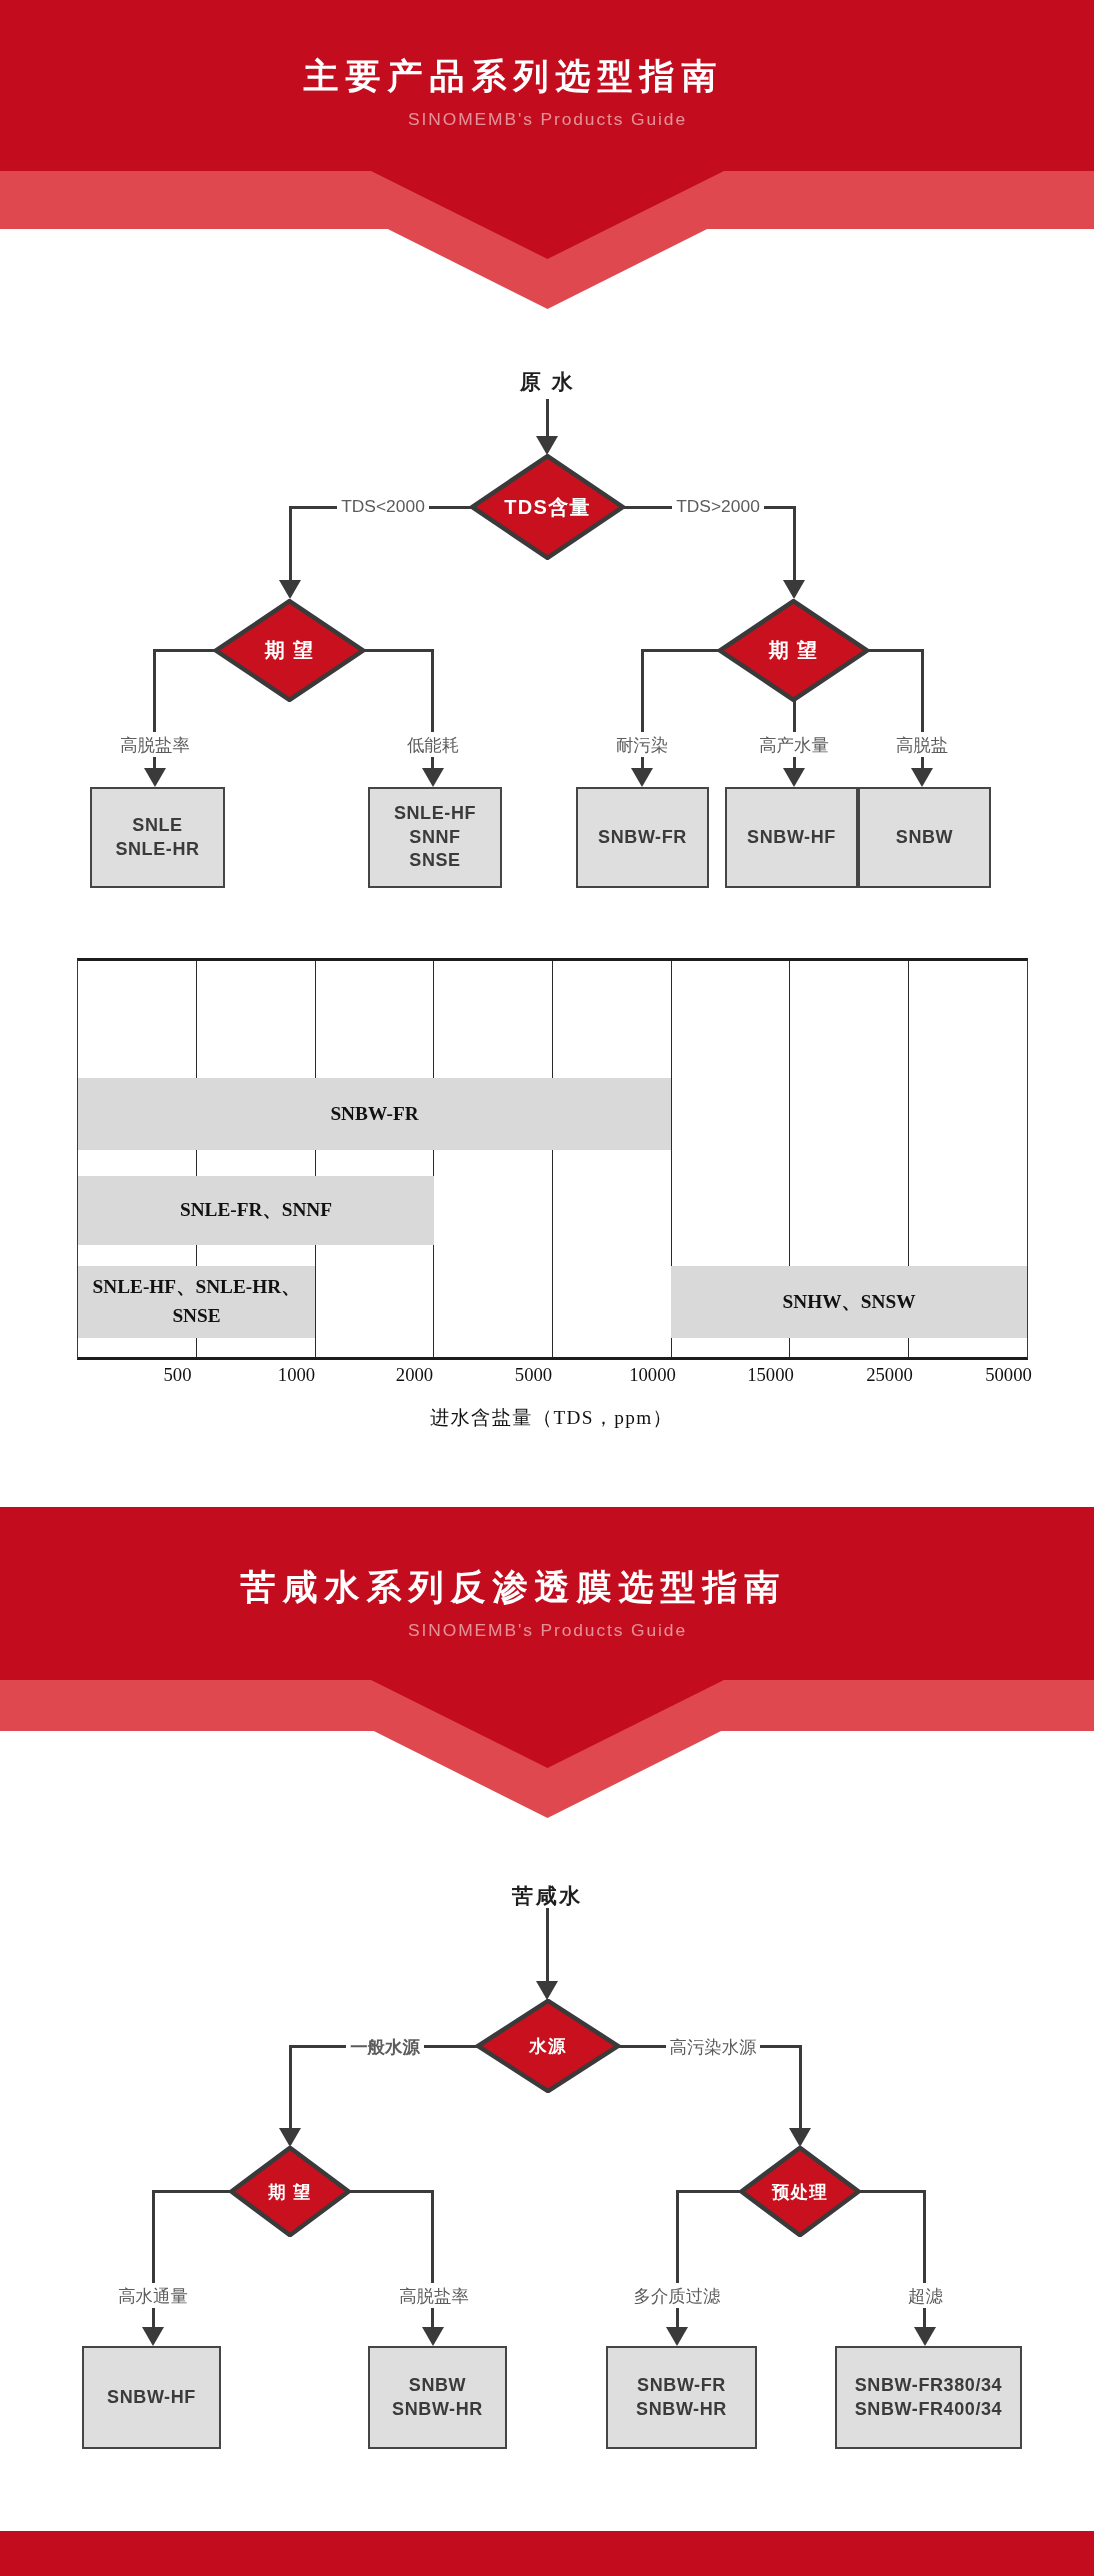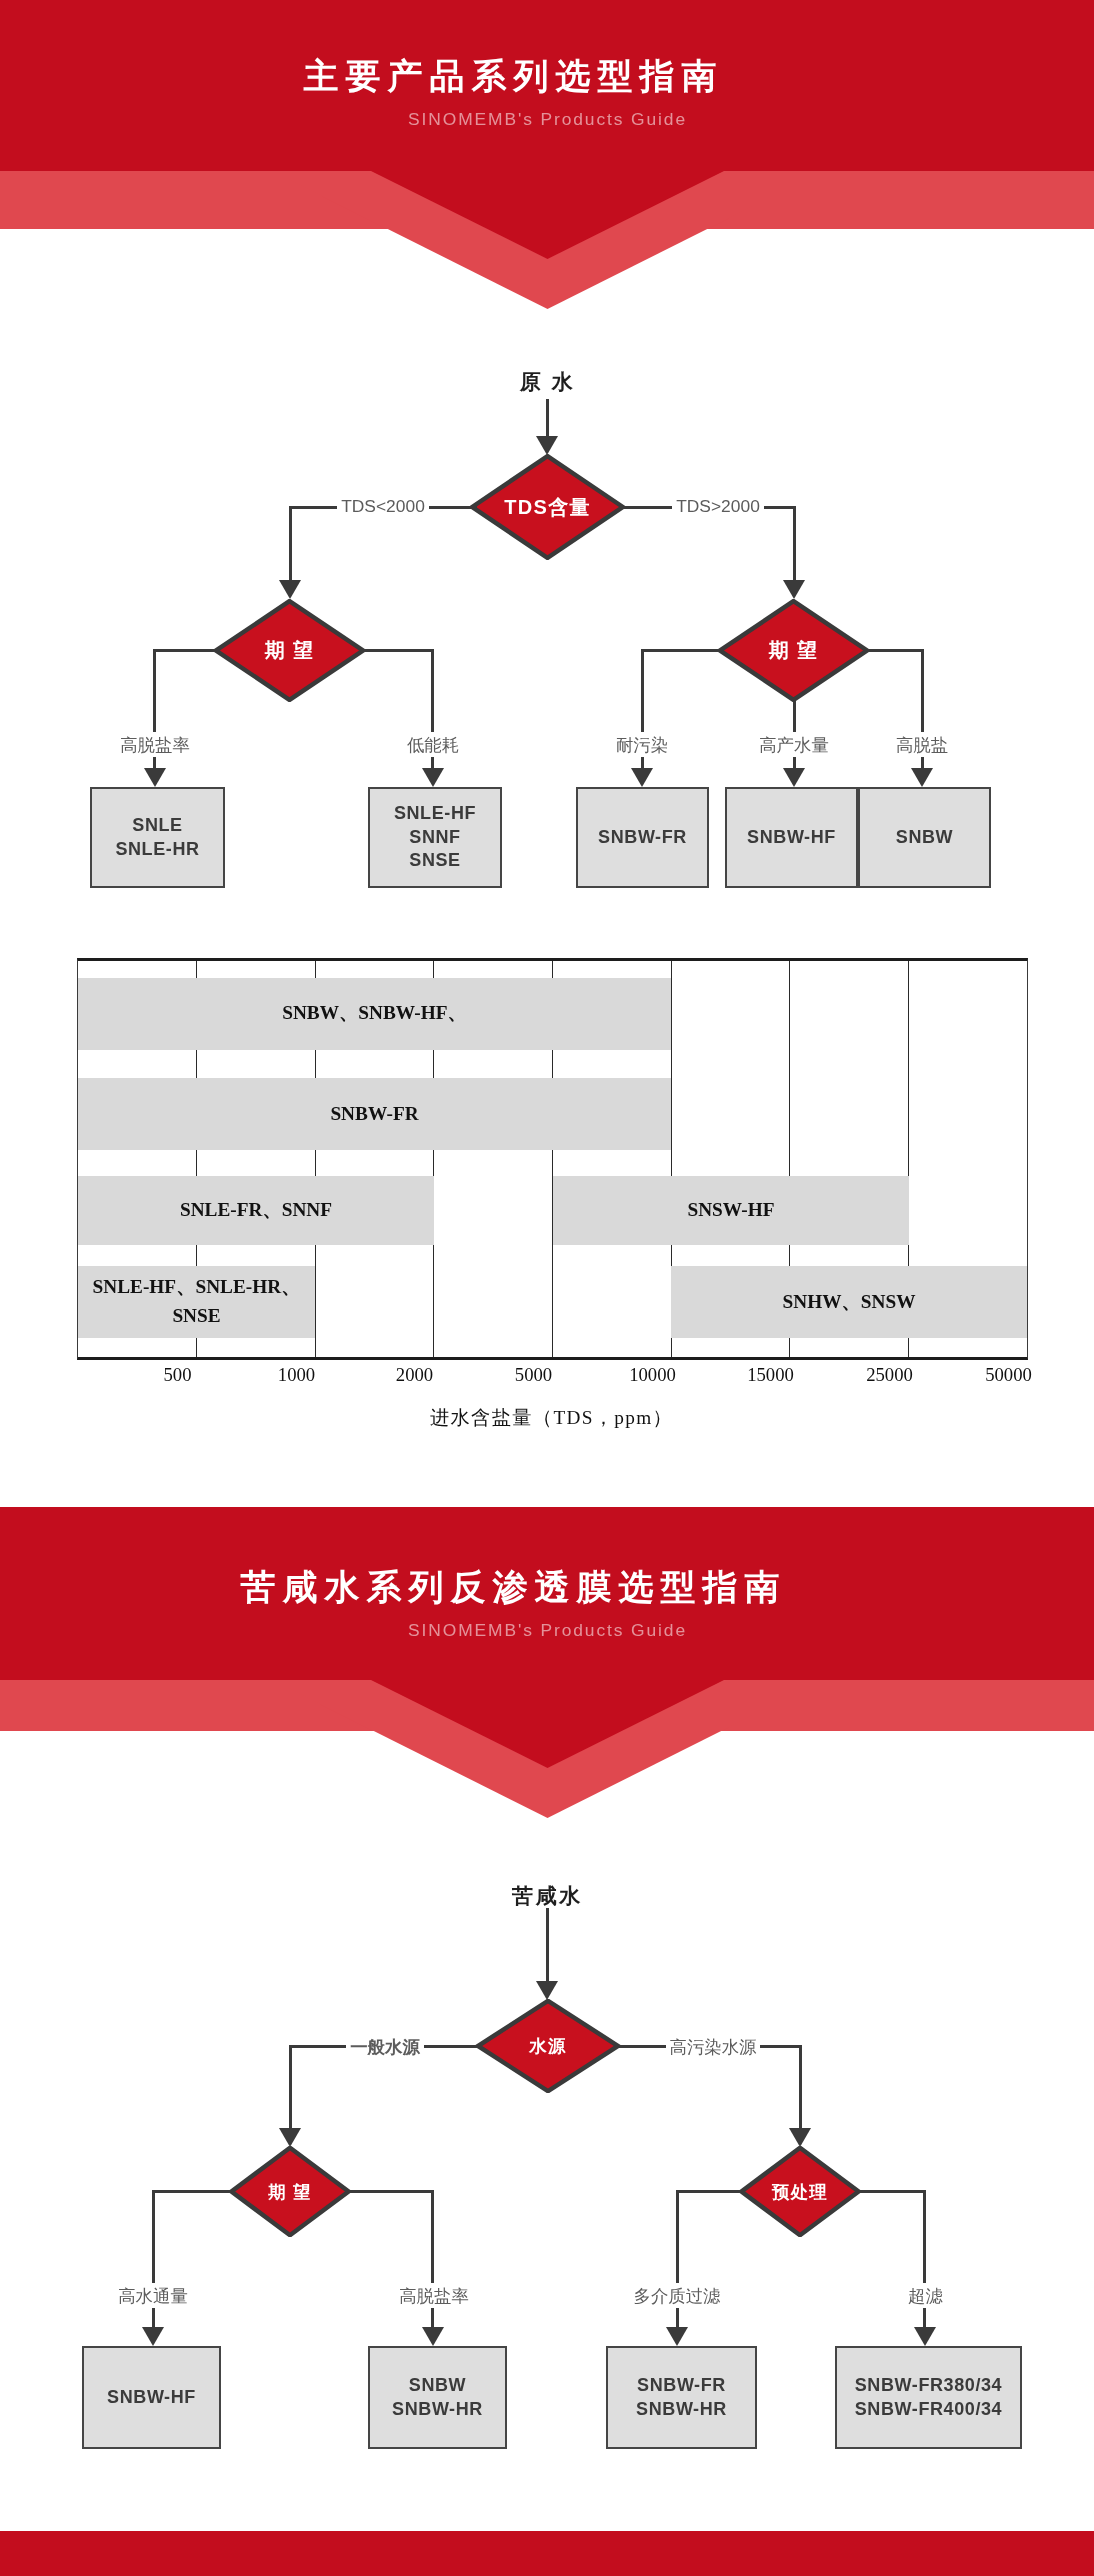--- a/index.html
+++ b/index.html
@@ -139,24 +139,22 @@
 
   <div id="chart-wrap">
     <div id="chart-area">
         <div class="gridline" style="left: 118px;"></div>
         <div class="gridline" style="left: 237px;"></div>
         <div class="gridline" style="left: 355px;"></div>
         <div class="gridline" style="left: 474px;"></div>
         <div class="gridline" style="left: 593px;"></div>
         <div class="gridline" style="left: 711px;"></div>
         <div class="gridline" style="left: 830px;"></div>
-        <div class="bar" style="left: 0px; width: 593px; top: 16.7px; height: 72px;">SNBW、SNBW-HF、</div>
         <div class="bar" style="left: 0px; width: 593px; top: 117px; height: 72px;">SNBW-FR</div>
         <div class="bar" style="left: 0px; width: 356px; top: 215px; height: 69px;">SNLE-FR、SNNF</div>
-        <div class="bar" style="left: 475px; width: 356px; top: 215px; height: 69px;">SNSW-HF</div>
         <div class="bar" style="left: 0px; width: 237px; top: 305px; height: 72px;">SNLE-HF、SNLE-HR、
 SNSE</div>
         <div class="bar" style="left: 593px; width: 356px; top: 305px; height: 72px;">SNHW、SNSW</div>
       </div>
     <div id="axis-title">进水含盐量（TDS，ppm）</div>
   <div class="tick" style="left: 62px;">500</div>
       <div class="tick" style="left: 181px;">1000</div>
       <div class="tick" style="left: 299px;">2000</div>
       <div class="tick" style="left: 418px;">5000</div>
       <div class="tick" style="left: 537px;">10000</div>

